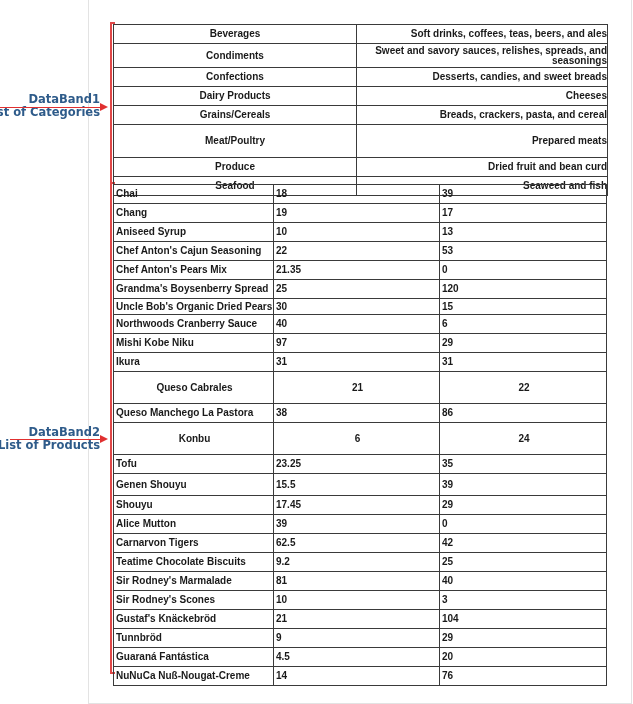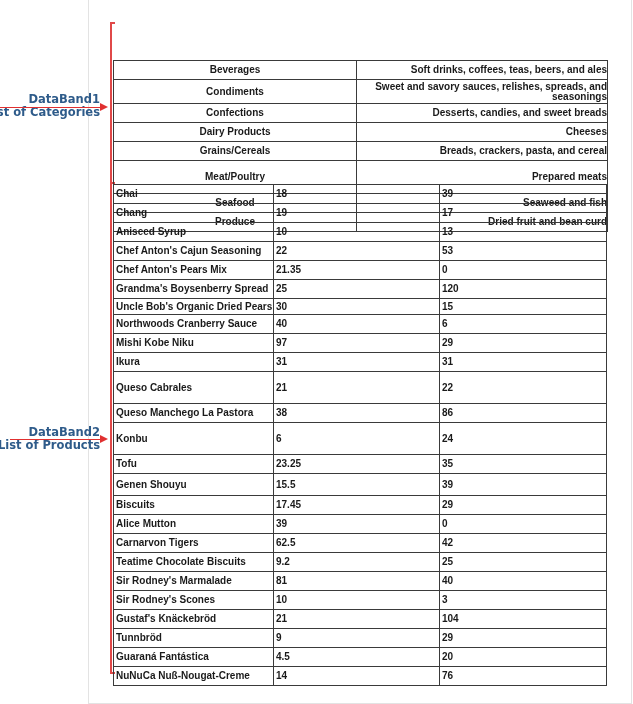--- a/index.html
+++ b/index.html
@@ -8,21 +8,21 @@
   .page {
     position: absolute; left: 88px; top: 0; width: 542px; height: 703px;
     border-left: 1px solid #e3e3e3; border-right: 1px solid #e3e3e3;
     border-bottom: 1px solid #e3e3e3; background: #fff;
   }
   .tbl { position: absolute; left: 113px; border-collapse: collapse; table-layout: fixed; }
   .tbl td {
     border: 1px solid #3a3a3a; font-size: 10px; font-weight: bold; color: #1a1a1a;
     padding: 0 0 0 2px; line-height: 10px; vertical-align: middle; overflow: hidden;
   }
-  #cat-table { top: 24px; width: 494px; margin-top: 36px; }
+  #cat-table { top: 24px; width: 494px; }
   #cat-table td.cname { width: 242px; text-align: center; padding: 0; }
   #cat-table td.cdesc { width: 248px; text-align: right; }
   #prod-table { top: 184px; width: 494px; }
   #prod-table td.pname { width: 157px; }
   #prod-table td.pprice { width: 163px; }
   #prod-table td.pstock { width: 164px; }
   .bracket {
     position: absolute; border: 2px solid #e04848; border-right: none; width: 3px;
   }
   .band-label {
@@ -78,26 +78,26 @@
       </tr>
       <tr style="height: 19px;">
         <td class="cname">Grains/Cereals</td>
         <td class="cdesc">Breads, crackers, pasta, and cereal</td>
       </tr>
       <tr style="height: 33px;">
         <td class="cname">Meat/Poultry</td>
         <td class="cdesc">Prepared meats</td>
       </tr>
       <tr style="height: 19px;">
+        <td class="cname">Produce</td>
+        <td class="cdesc">Dried fruit and bean curd</td>
+      </tr>
+      <tr style="height: 19px;">
         <td class="cname">Seafood</td>
         <td class="cdesc">Seaweed and fish</td>
-      </tr>
-      <tr style="height: 19px;">
-        <td class="cname">Produce</td>
-        <td class="cdesc">Dried fruit and bean curd</td>
       </tr>
     </tbody>
 </table>
 
 <table class="tbl" id="prod-table">
   <tbody id="prod-body">
       <tr style="height: 19px;">
         <td class="pname">Chai</td>
         <td class="pprice">18</td>
         <td class="pstock">39</td>
@@ -140,47 +140,47 @@
       <tr style="height: 19px;">
         <td class="pname">Mishi Kobe Niku</td>
         <td class="pprice">97</td>
         <td class="pstock">29</td>
       </tr>
       <tr style="height: 19px;">
         <td class="pname">Ikura</td>
         <td class="pprice">31</td>
         <td class="pstock">31</td>
       </tr>
-      <tr style="height: 32px;">
+      <tr style="height: 32px; text-align: center;">
         <td class="pname">Queso Cabrales</td>
         <td class="pprice">21</td>
         <td class="pstock">22</td>
       </tr>
       <tr style="height: 19px;">
         <td class="pname">Queso Manchego La Pastora</td>
         <td class="pprice">38</td>
         <td class="pstock">86</td>
       </tr>
-      <tr style="height: 32px;">
+      <tr style="height: 32px; text-align: center;">
         <td class="pname">Konbu</td>
         <td class="pprice">6</td>
         <td class="pstock">24</td>
       </tr>
       <tr style="height: 19px;">
         <td class="pname">Tofu</td>
         <td class="pprice">23.25</td>
         <td class="pstock">35</td>
       </tr>
       <tr style="height: 22px;">
         <td class="pname">Genen Shouyu</td>
         <td class="pprice">15.5</td>
         <td class="pstock">39</td>
       </tr>
       <tr style="height: 19px;">
-        <td class="pname">Biscuits</td>
+        <td class="pname">Shouyu</td>
         <td class="pprice">17.45</td>
         <td class="pstock">29</td>
       </tr>
       <tr style="height: 19px;">
         <td class="pname">Alice Mutton</td>
         <td class="pprice">39</td>
         <td class="pstock">0</td>
       </tr>
       <tr style="height: 19px;">
         <td class="pname">Carnarvon Tigers</td>

